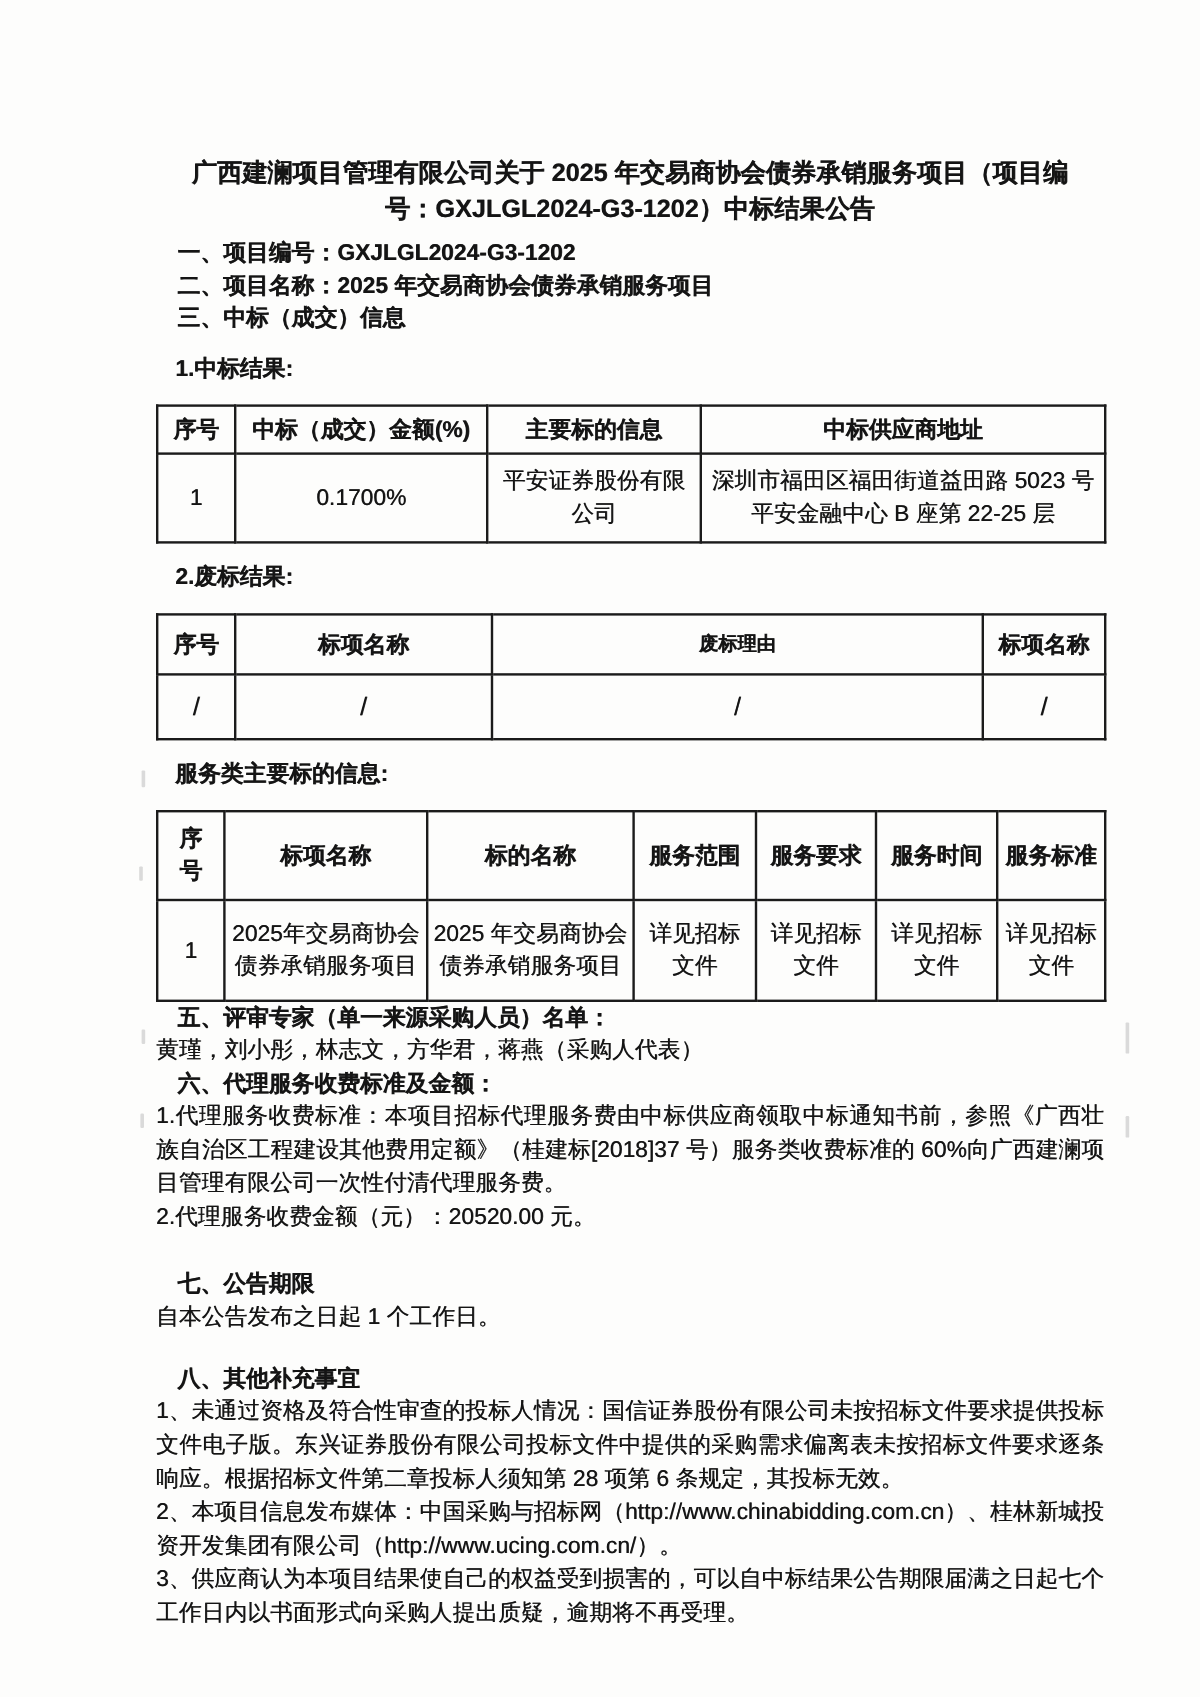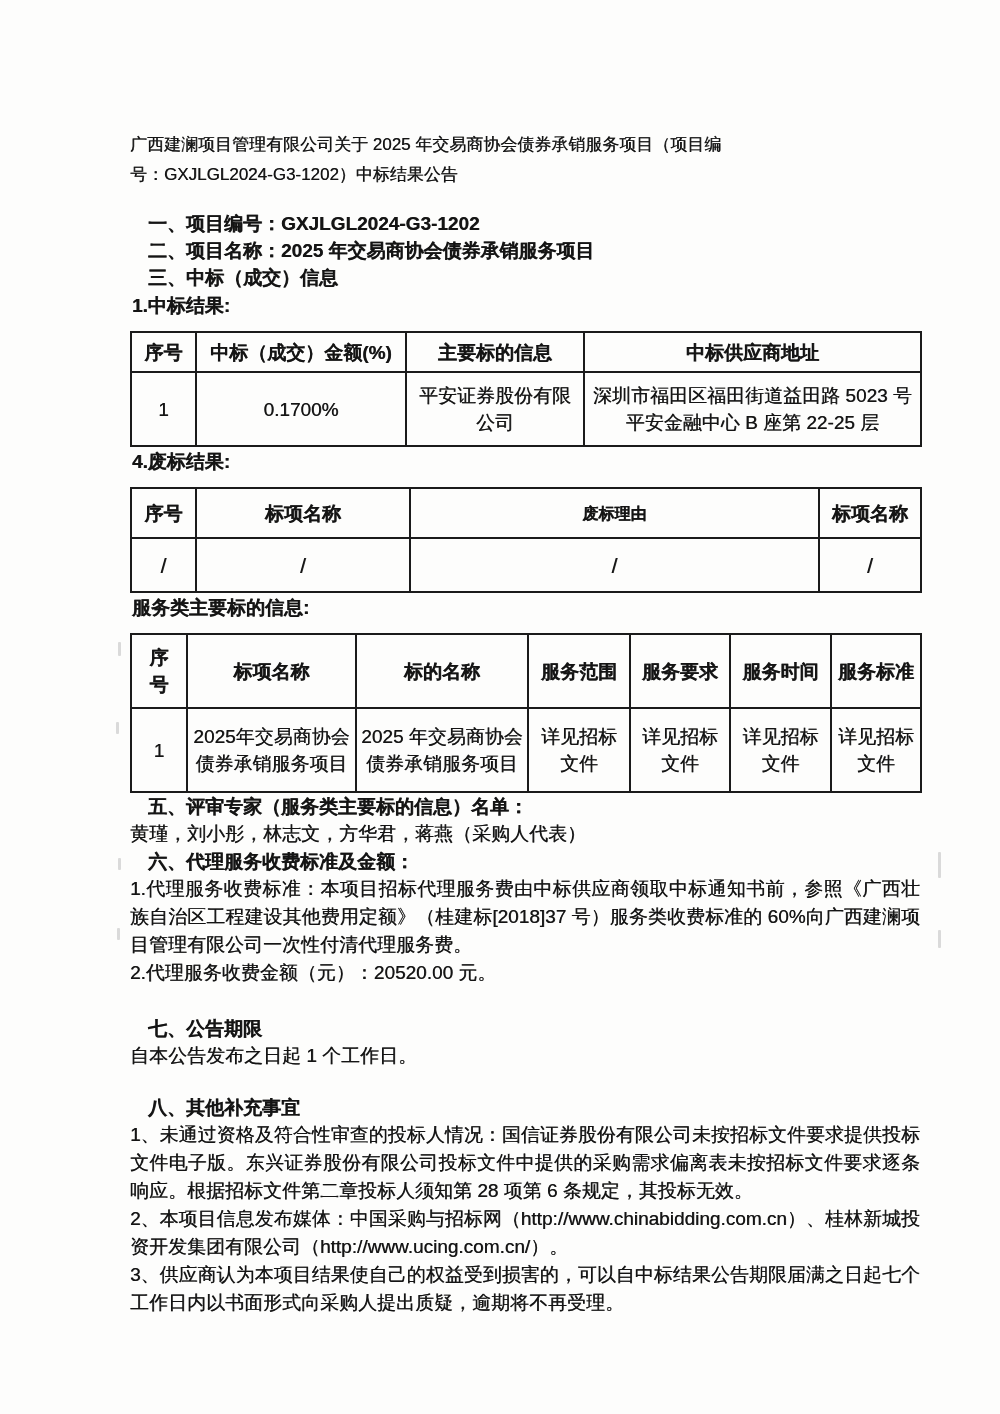--- a/index.html
+++ b/index.html
@@ -11,31 +11,31 @@
     position:relative;
     overflow:hidden;
   }
   .page{position:absolute;inset:0;}
   .content{
     position:absolute;left:130px;top:0;width:790px;
     text-shadow:0.4px 0 0 rgba(20,20,20,.8);
   }
   .title{
     margin:130px 0 0 0;
-    text-align:left;
-    font-size:17px;font-weight:400;
+    text-align:center;
+    font-size:21px;font-weight:700;
     line-height:30px;
   }
   .sec{
     margin:0;padding-left:18px;
     font-size:19px;font-weight:700;line-height:27px;
   }
-  .sec.first{margin-top:20px;}
+  .sec.first{margin-top:8px;}
   .sub{
-    margin:2px;font-size:19px;font-weight:700;line-height:26px;
+    margin:16px;font-size:19px;font-weight:700;line-height:26px;
   }
   .body-p{
     margin:0;font-size:19px;font-weight:400;line-height:28px;
     text-align:justify;
   }
   .gap-lg{margin-top:28px;}
   .gap-md{margin-top:24px;}
   table{
     border-collapse:collapse;table-layout:fixed;width:790px;
     background:transparent;
@@ -94,21 +94,21 @@
       </tr>
       <tr>
         <td>1</td>
         <td>0.1700%</td>
         <td>平安证券股份有限公司</td>
         <td>深圳市福田区福田街道益田路 5023 号平安金融中心 B 座第 22-25 层</td>
       </tr>
     </tbody>
       </table>
 
-    <p class="sub">4.废标结果:</p>
+    <p class="sub">2.废标结果:</p>
 
     <table class="t2">
       <colgroup>
         <col style="width:65px">
           <col style="width:214px">
           <col style="width:409px">
           <col style="width:102px">
       </colgroup>
       <tbody>
           <tr>
@@ -153,21 +153,21 @@
         <td>2025年交易商协会债券承销服务项目</td>
         <td>2025 年交易商协会债券承销服务项目</td>
         <td>详见招标文件</td>
         <td>详见招标文件</td>
         <td>详见招标文件</td>
         <td>详见招标文件</td>
       </tr>
     </tbody>
       </table>
 
-    <p class="sec">五、评审专家（服务类主要标的信息）名单：</p>
+    <p class="sec">五、评审专家（单一来源采购人员）名单：</p>
     <p class="body-p">黄瑾，刘小彤，林志文，方华君，蒋燕（采购人代表）</p>
     <p class="sec">六、代理服务收费标准及金额：</p>
     <p class="body-p">1.代理服务收费标准：本项目招标代理服务费由中标供应商领取中标通知书前，参照《广西壮族自治区工程建设其他费用定额》（桂建标[2018]37 号）服务类收费标准的 60%向广西建澜项目管理有限公司一次性付清代理服务费。</p>
     <p class="body-p">2.代理服务收费金额（元）：20520.00 元。</p>
 
     <p class="sec gap-lg">七、公告期限</p>
     <p class="body-p">自本公告发布之日起 1 个工作日。</p>
 
     <p class="sec gap-md">八、其他补充事宜</p>
     <p class="body-p">1、未通过资格及符合性审查的投标人情况：国信证券股份有限公司未按招标文件要求提供投标文件电子版。东兴证券股份有限公司投标文件中提供的采购需求偏离表未按招标文件要求逐条响应。根据招标文件第二章投标人须知第 28 项第 6 条规定，其投标无效。</p>

